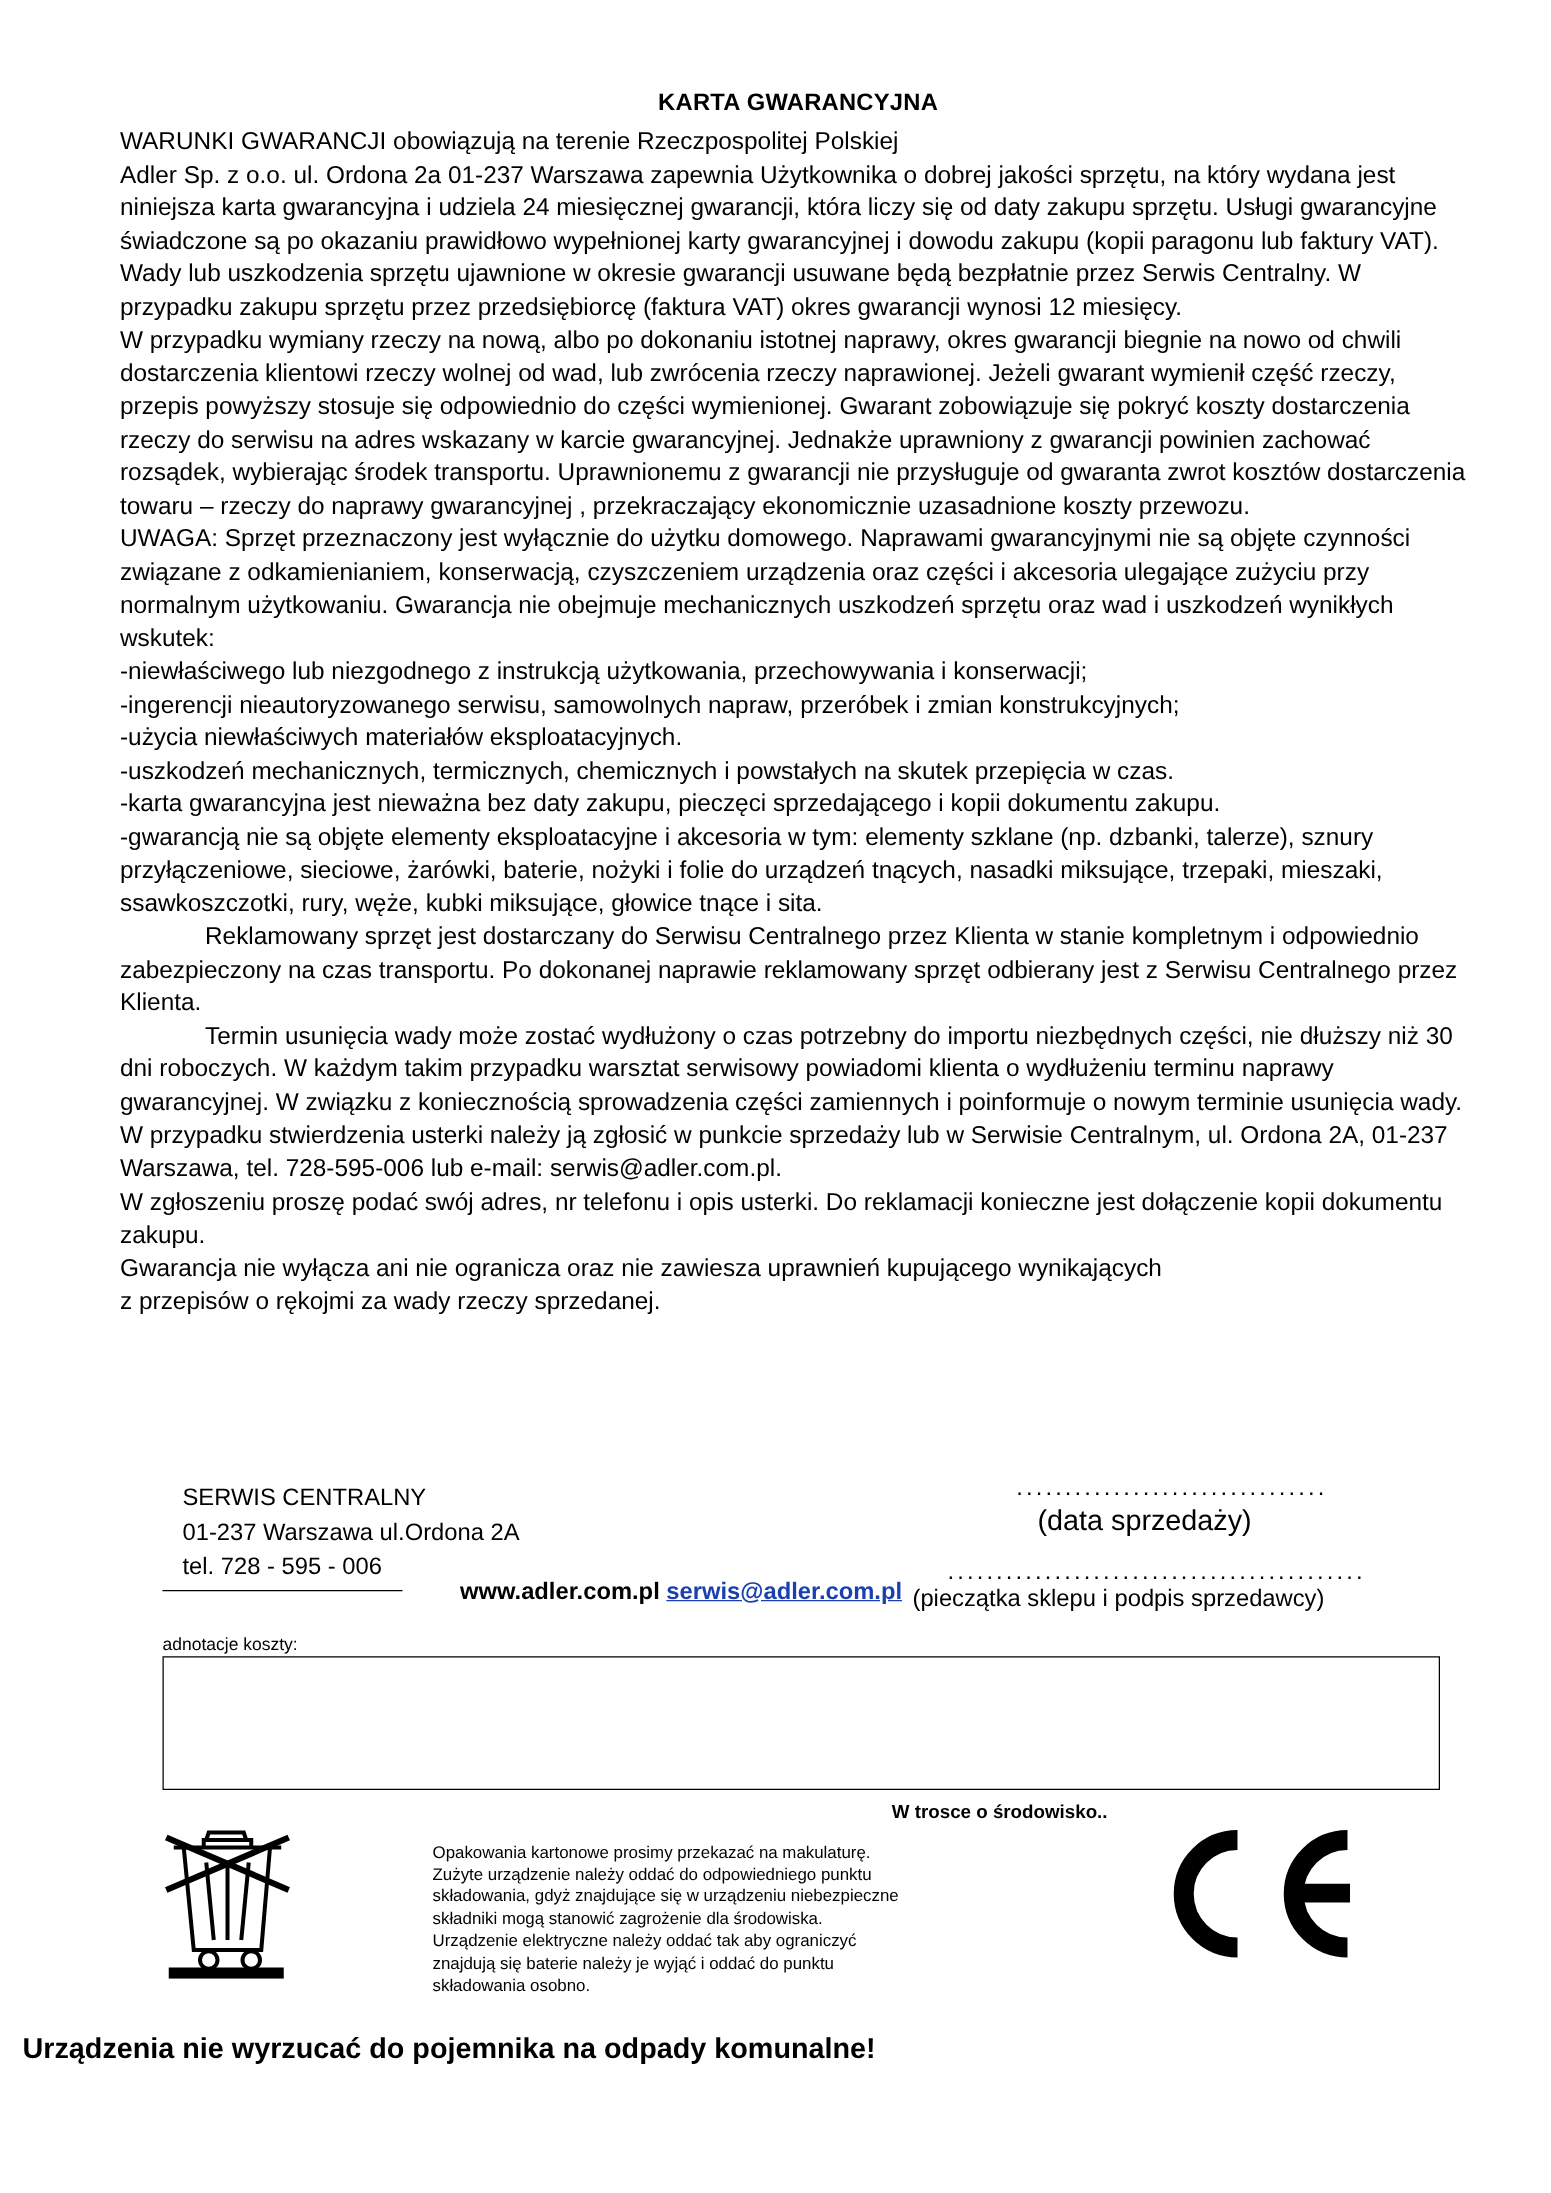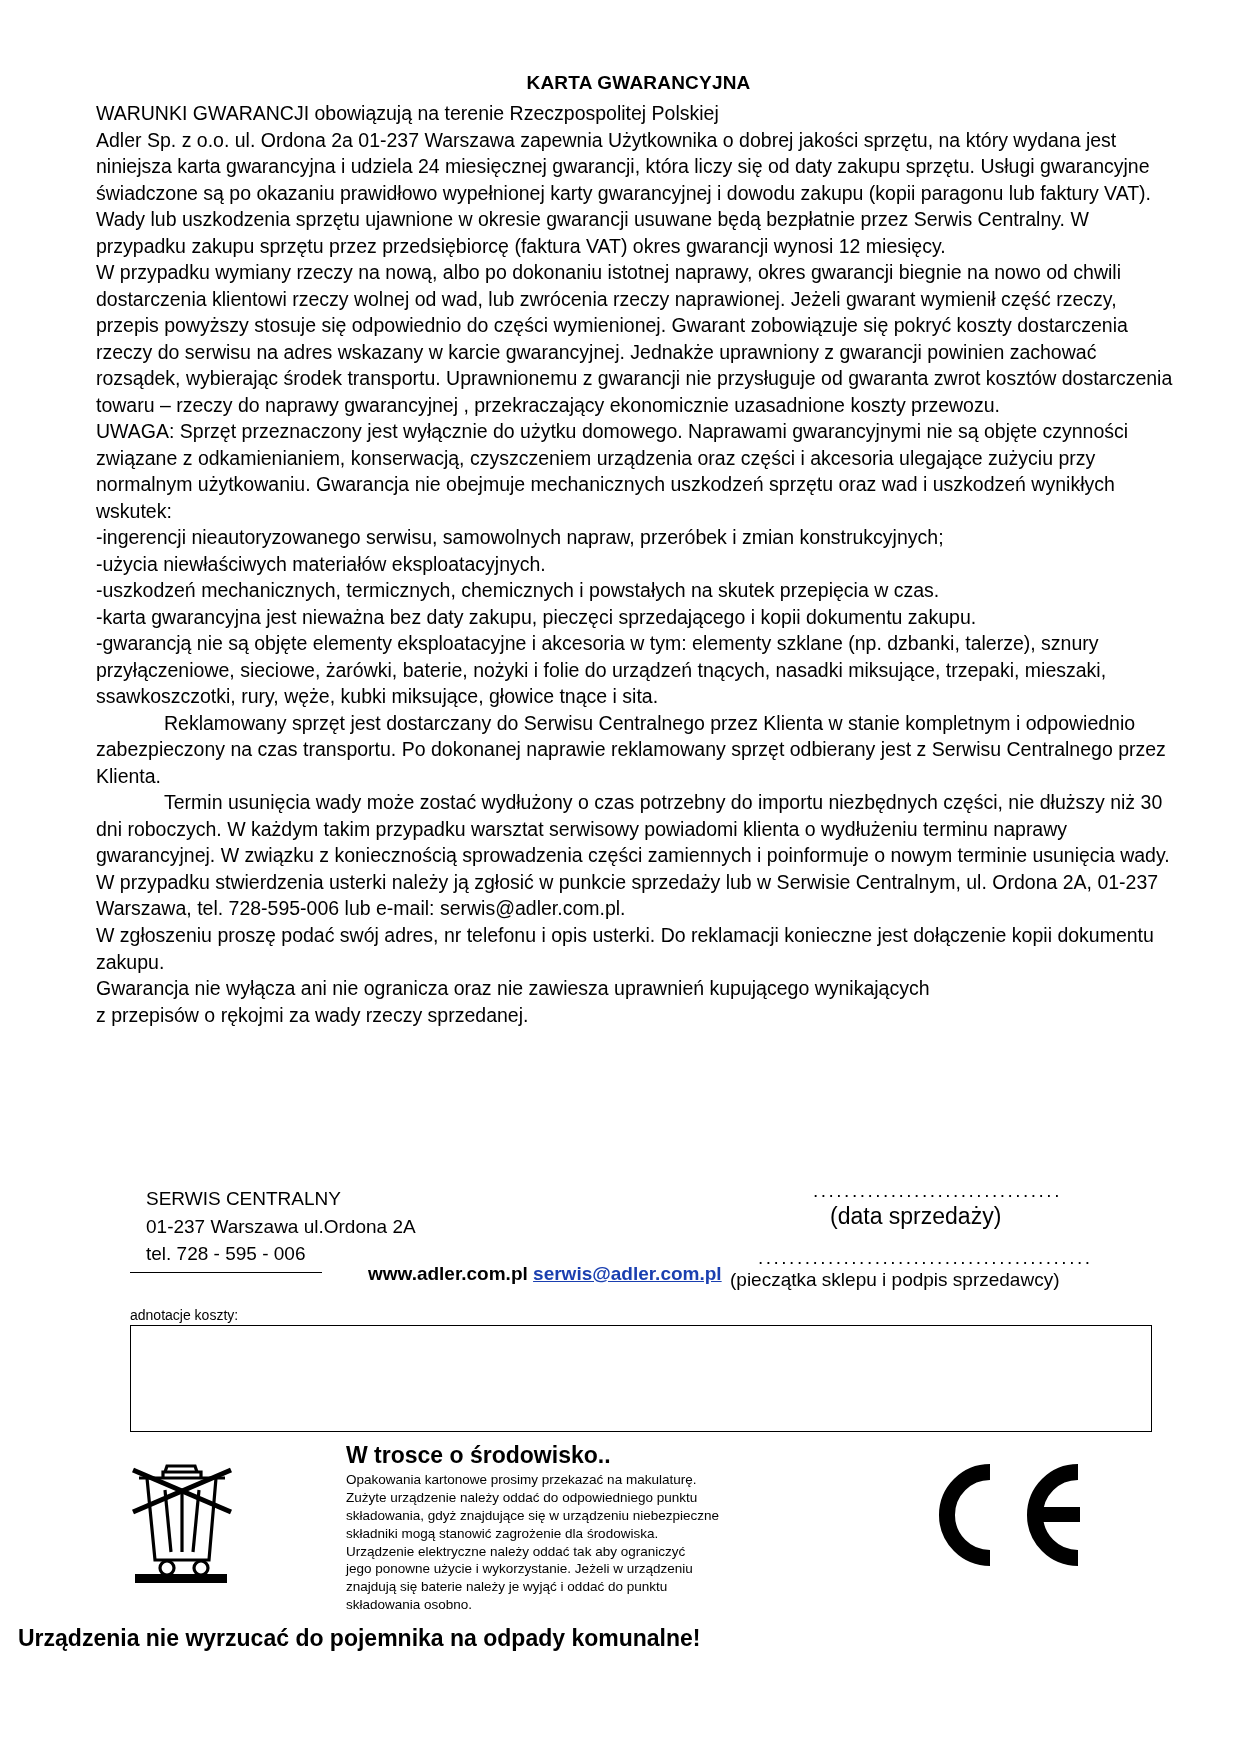--- a/index.html
+++ b/index.html
@@ -132,23 +132,23 @@
   .eco-text {
     position: absolute;
     left: 328px;
     top: 0px;
     width: 540px;
     font-size: 13.5px;
     line-height: 1.32;
   }
   .eco-title {
     font-weight: bold;
-    font-size: 23px;
-    text-align: left;
-    margin-bottom: 1px;
+    font-size: 15px;
+    text-align: right;
+    margin-bottom: 13px;
   }
   .eco-text p { margin: 0; }
   .ce-mark {
     position: absolute;
     left: 900px;
     top: 20px;
     width: 170px;
     height: 110px;
   }
   .bottom-banner {
@@ -165,20 +165,21 @@
 
 <div class="page">
 
   <div class="doc-title">KARTA GWARANCYJNA</div>
 
   <div class="body-text">
     <p>WARUNKI GWARANCJI  obowiązują na terenie Rzeczpospolitej Polskiej</p>
     <p>Adler Sp. z o.o. ul. Ordona 2a 01-237 Warszawa zapewnia Użytkownika o dobrej jakości sprzętu, na który wydana jest niniejsza karta gwarancyjna i udziela 24 miesięcznej  gwarancji, która  liczy się od daty zakupu sprzętu. Usługi gwarancyjne świadczone są po okazaniu prawidłowo wypełnionej karty gwarancyjnej i dowodu zakupu (kopii paragonu lub faktury VAT). Wady lub uszkodzenia sprzętu ujawnione w okresie gwarancji usuwane będą bezpłatnie przez Serwis Centralny. W przypadku zakupu sprzętu przez przedsiębiorcę (faktura VAT) okres gwarancji wynosi 12 miesięcy.</p>
     <p>W przypadku wymiany rzeczy na nową, albo po dokonaniu istotnej naprawy, okres gwarancji biegnie na nowo od chwili dostarczenia klientowi rzeczy wolnej od wad, lub zwrócenia rzeczy naprawionej. Jeżeli gwarant wymienił część rzeczy, przepis powyższy stosuje się odpowiednio  do części wymienionej. Gwarant zobowiązuje się pokryć koszty dostarczenia rzeczy do serwisu na adres wskazany w karcie gwarancyjnej. Jednakże uprawniony z gwarancji powinien  zachować rozsądek, wybierając środek transportu. Uprawnionemu z gwarancji nie przysługuje od gwaranta zwrot kosztów dostarczenia towaru – rzeczy do naprawy gwarancyjnej , przekraczający ekonomicznie uzasadnione koszty przewozu.</p>
     <p>UWAGA: Sprzęt przeznaczony jest wyłącznie do użytku domowego. Naprawami gwarancyjnymi nie są objęte czynności związane z odkamienianiem, konserwacją, czyszczeniem urządzenia oraz części i akcesoria ulegające zużyciu przy normalnym użytkowaniu. Gwarancja nie obejmuje mechanicznych uszkodzeń sprzętu oraz wad i uszkodzeń wynikłych wskutek:</p>
+    <p>-niewłaściwego lub niezgodnego z instrukcją użytkowania, przechowywania i konserwacji;</p>
     <p>-ingerencji nieautoryzowanego serwisu, samowolnych napraw, przeróbek i zmian konstrukcyjnych;</p>
     <p>-użycia niewłaściwych materiałów eksploatacyjnych.</p>
     <p>-uszkodzeń mechanicznych, termicznych, chemicznych i powstałych na skutek przepięcia w czas.</p>
     <p>-karta gwarancyjna jest nieważna bez daty zakupu, pieczęci sprzedającego i kopii dokumentu zakupu.</p>
     <p>-gwarancją nie są objęte elementy eksploatacyjne i akcesoria w tym: elementy szklane (np. dzbanki, talerze), sznury przyłączeniowe, sieciowe, żarówki, baterie, nożyki i folie do urządzeń tnących, nasadki miksujące, trzepaki, mieszaki, ssawkoszczotki, rury, węże, kubki miksujące, głowice tnące i sita.</p>
     <p class="indent">Reklamowany sprzęt jest dostarczany do Serwisu Centralnego przez Klienta w stanie kompletnym i odpowiednio zabezpieczony na czas transportu. Po dokonanej naprawie reklamowany sprzęt odbierany jest z Serwisu Centralnego przez Klienta.</p>
     <p class="indent">Termin usunięcia wady może zostać wydłużony o czas potrzebny do importu niezbędnych części, nie dłuższy niż 30 dni roboczych. W każdym takim przypadku warsztat serwisowy powiadomi klienta o wydłużeniu terminu naprawy gwarancyjnej. W związku z koniecznością sprowadzenia części zamiennych i poinformuje o nowym terminie usunięcia wady.</p>
     <p>W przypadku stwierdzenia usterki należy ją zgłosić w punkcie sprzedaży lub w Serwisie Centralnym, ul. Ordona 2A, 01-237 Warszawa, tel. 728-595-006 lub e-mail: serwis@adler.com.pl.</p>
     <p>W zgłoszeniu proszę podać swój adres, nr telefonu i opis usterki. Do reklamacji konieczne jest dołączenie kopii dokumentu zakupu.</p>
     <p>Gwarancja nie wyłącza ani nie ogranicza oraz nie zawiesza uprawnień kupującego wynikających</p>
@@ -231,21 +232,20 @@
       </svg>
     </div>
 
     <div class="eco-text">
       <div class="eco-title">W trosce o środowisko..</div>
       <p>Opakowania kartonowe prosimy przekazać na makulaturę.</p>
       <p>Zużyte urządzenie należy oddać do odpowiedniego punktu</p>
       <p>składowania, gdyż znajdujące się w urządzeniu niebezpieczne</p>
       <p>składniki mogą stanowić zagrożenie dla środowiska.</p>
       <p>Urządzenie elektryczne należy oddać tak aby ograniczyć</p>
-      <p>jego ponowne użycie i wykorzystanie. Jeżeli w urządzeniu</p>
       <p>znajdują się baterie należy je wyjąć  i oddać do punktu</p>
       <p>składowania osobno.</p>
     </div>
 
     <div class="ce-mark">
       <svg viewBox="0 0 170 110" width="170" height="110" aria-hidden="true">
         <path d="M72 12 A43 43 0 1 0 72 98" fill="none" stroke="#000" stroke-width="16"></path>
         <path d="M160 12 A43 43 0 1 0 160 98" fill="none" stroke="#000" stroke-width="16"></path>
         <rect x="117" y="47" width="45" height="15" fill="#000"></rect>
       </svg>

